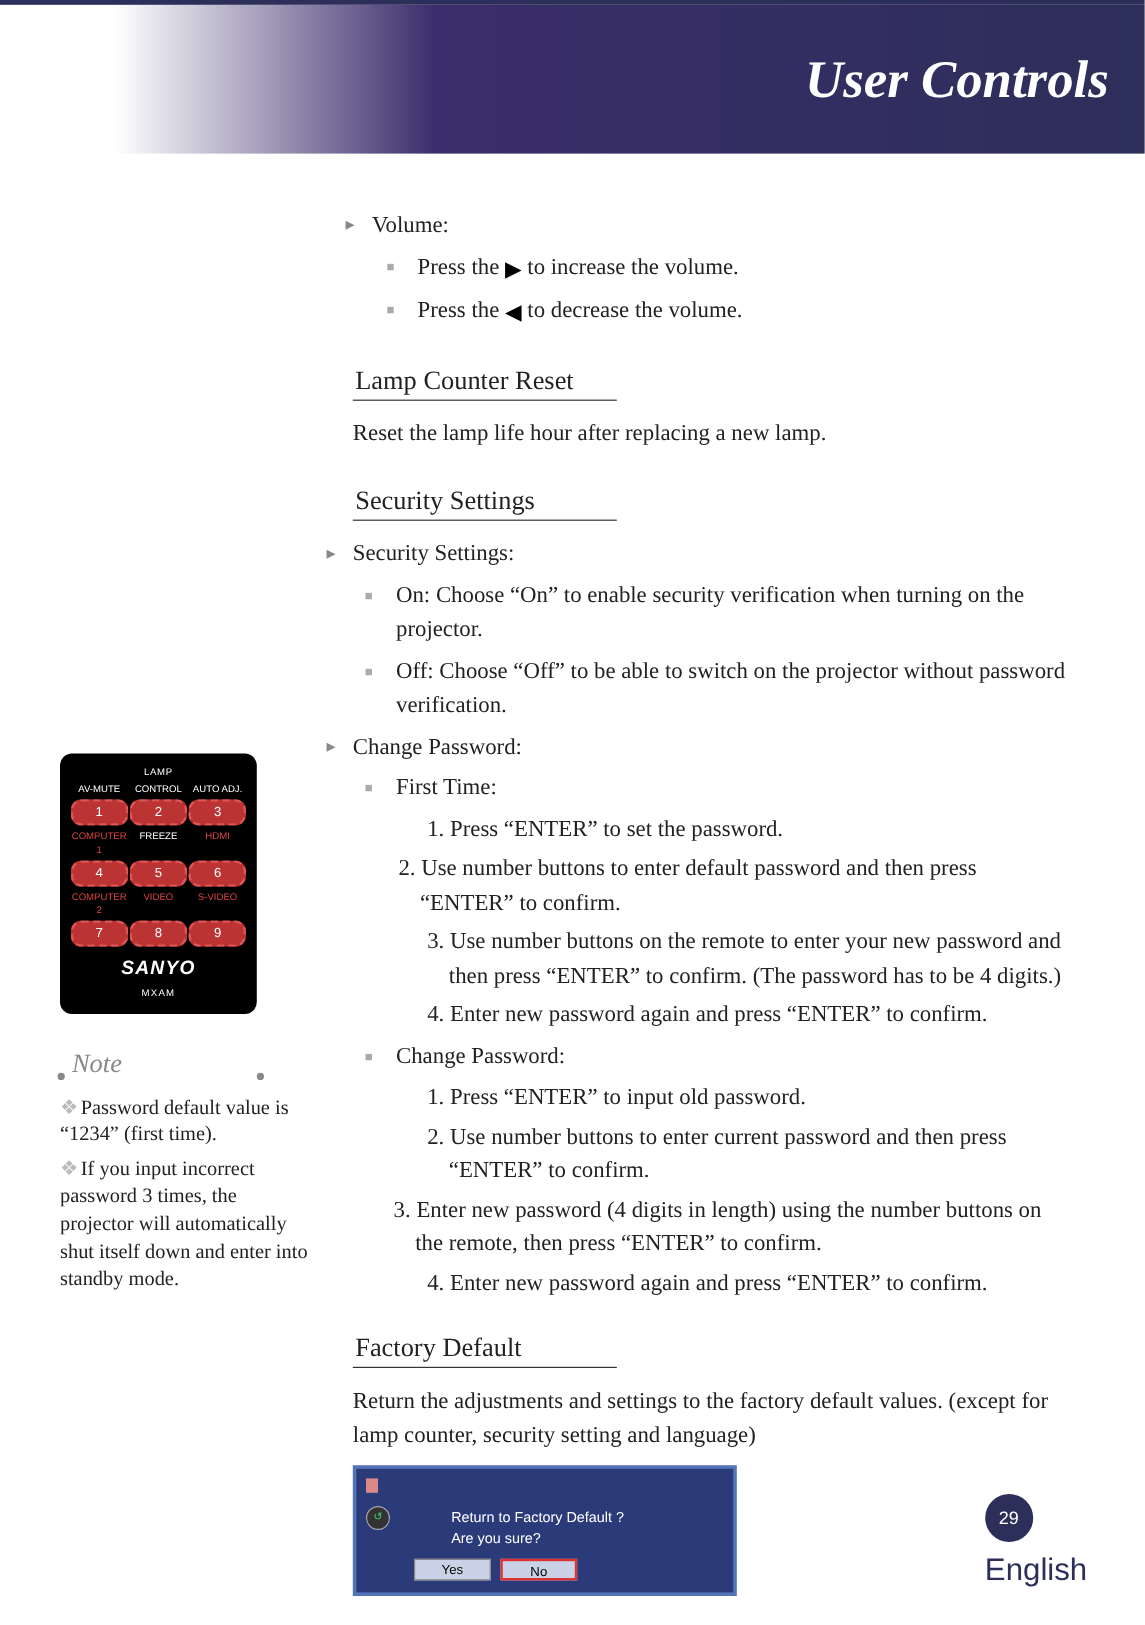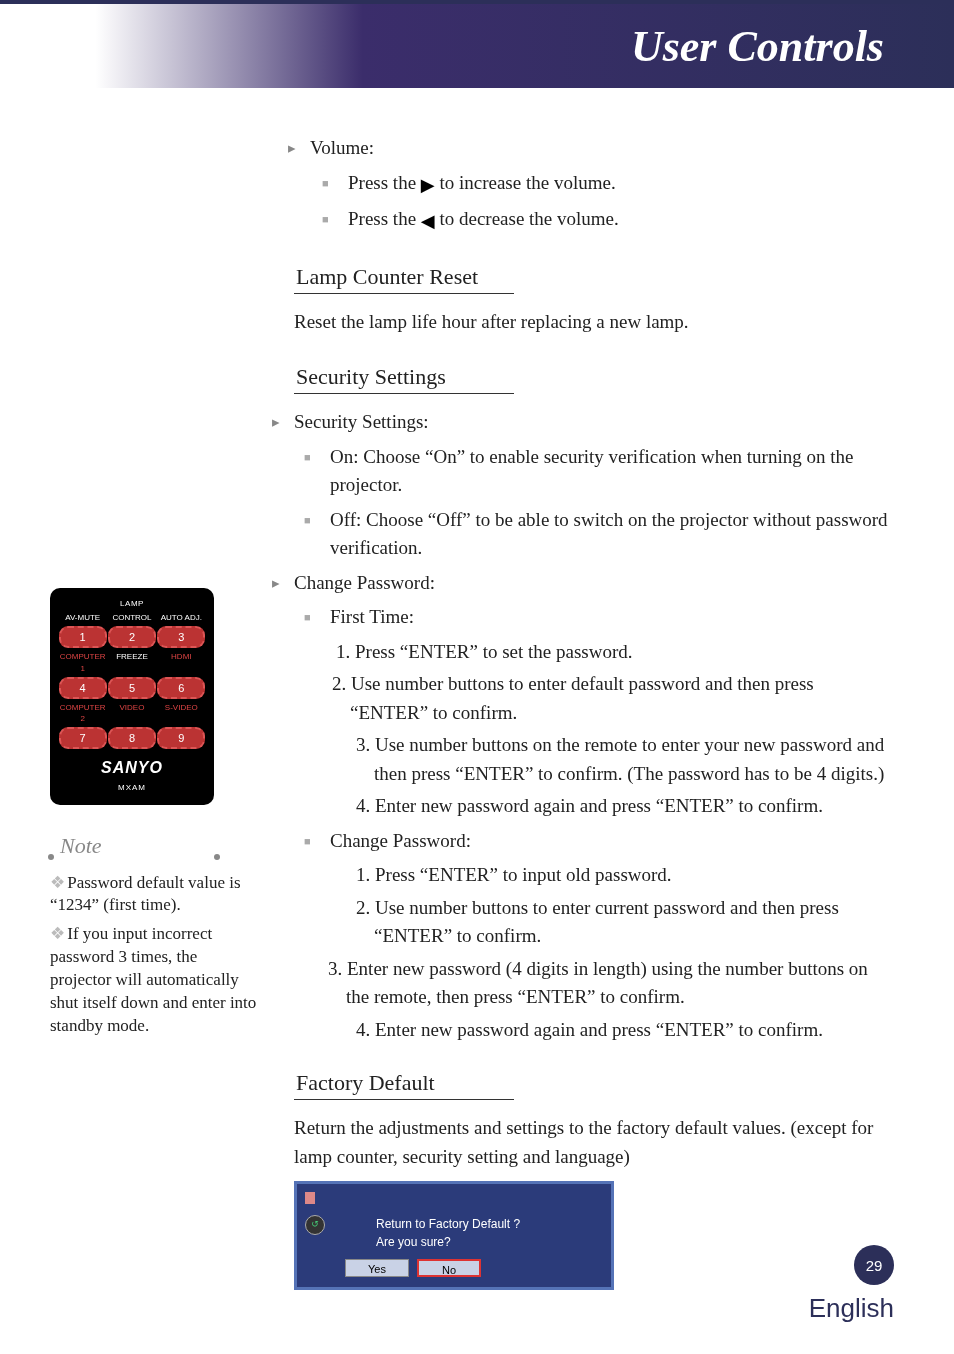--- a/index.html
+++ b/index.html
@@ -5,26 +5,26 @@
   * { box-sizing: border-box; margin: 0; padding: 0; }
   body {
     width: 954px;
     height: 1354px;
     font-family: "Palatino Linotype", "Book Antiqua", Palatino, Georgia, serif;
     color: #222;
     background: #fff;
     position: relative;
   }
   .header-band {
-    height: 88px;
+    height: 128px;
     background: linear-gradient(90deg, #fff 0%, #fff 10%, #3b2d6b 38%, #2c2f59 100%);
     display: flex;
     align-items: center;
     justify-content: flex-end;
-    padding-right: 70px;
+    padding-right: 30px;
     border-top: 4px solid #2c2f59;
   }
   .header-title {
     color: #fff;
     font-style: italic;
     font-weight: bold;
     font-size: 44px;
     font-family: "Palatino Linotype", Georgia, serif;
   }
   .page {
@@ -233,23 +233,23 @@
     background: #c9d2e6;
     color: #000;
     text-align: center;
     font-size: 11px;
     line-height: 18px;
     border: 1px solid #888;
   }
   .dialog-btn.sel { border: 2px solid #d33; }
   .footer {
     position: absolute;
-    right: 60px;
+    right: 48px;
     bottom: 30px;
-    text-align: right;
+    text-align: left;
   }
   .page-num {
     width: 40px; height: 40px;
     background: #2c2f59;
     color: #fff;
     border-radius: 50%;
     display: inline-flex;
     align-items: center;
     justify-content: center;
     font-size: 15px;
@@ -328,21 +328,21 @@
 
     <div class="section-h">Security Settings</div>
 
     <div class="line-item arrow-bullet" style="margin-left:24px">Security Settings:</div>
     <div class="sub-line sq" style="margin-left:56px">On: Choose “On” to enable security verification when turning on the projector.</div>
     <div class="sub-line sq" style="margin-left:56px">Off: Choose “Off” to be able to switch on the projector without password verification.</div>
 
     <div class="line-item arrow-bullet" style="margin-left:24px">Change Password:</div>
 
     <div class="sub-line sq" style="margin-left:56px">First Time:</div>
-    <div class="numbered" style="margin-left:66px">1. Press “ENTER” to set the password.</div>
+    <div class="numbered" style="margin-left:86px">1. Press “ENTER” to set the password.</div>
     <div class="numbered" style="margin-left:62px">2. Use number buttons to enter default password and then press “ENTER” to confirm.</div>
     <div class="numbered" style="margin-left:86px">3. Use number buttons on the remote to enter your new password and then press “ENTER” to confirm. (The password has to be 4 digits.)</div>
     <div class="numbered" style="margin-left:86px">4. Enter new password again and press “ENTER” to confirm.</div>
 
     <div class="sub-line sq" style="margin-left:56px">Change Password:</div>
     <div class="numbered" style="margin-left:86px">1. Press “ENTER” to input old password.</div>
     <div class="numbered" style="margin-left:86px">2. Use number buttons to enter current password and then press “ENTER” to confirm.</div>
     <div class="numbered" style="margin-left:58px">3. Enter new password (4 digits in length) using the number buttons on the remote, then press “ENTER” to confirm.</div>
     <div class="numbered" style="margin-left:86px">4. Enter new password again and press “ENTER” to confirm.</div>
 

